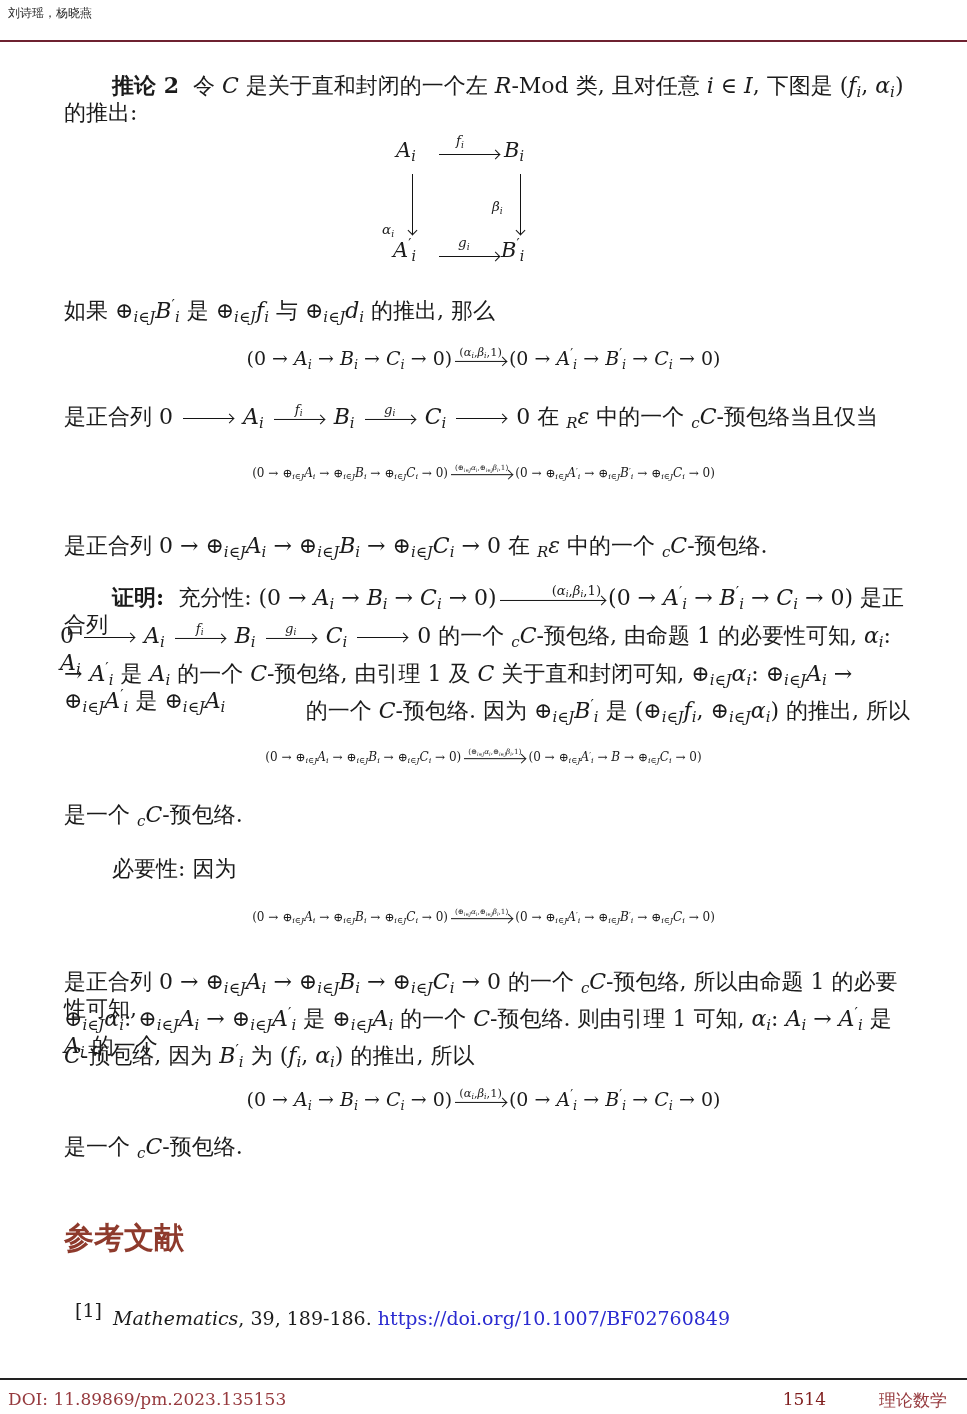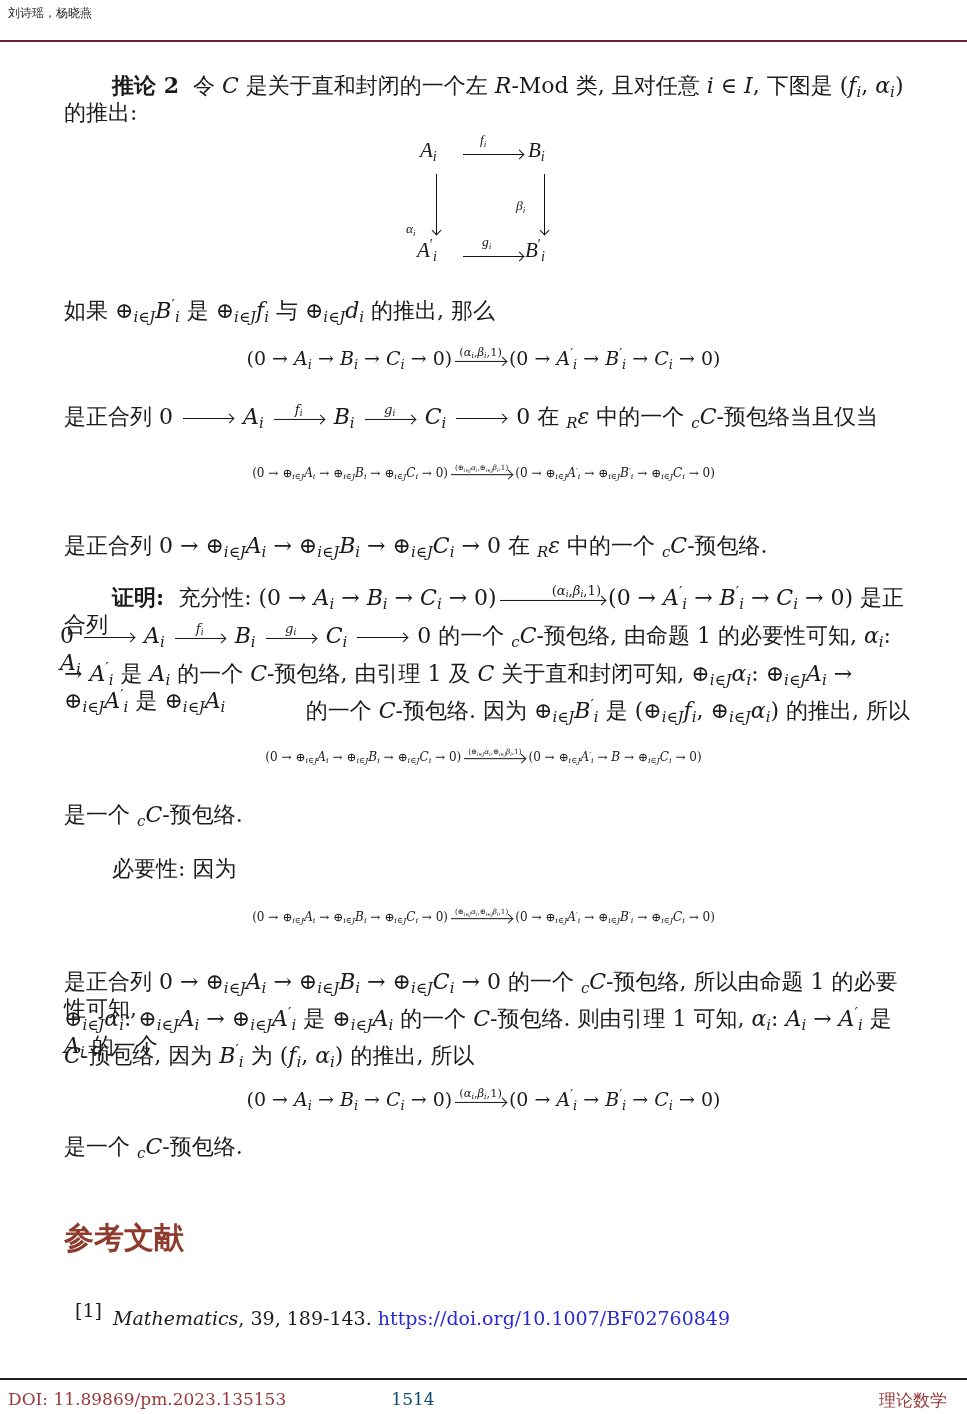--- a/index.html
+++ b/index.html
@@ -13,38 +13,38 @@
   i{font-style:italic;}
   .rm{font-style:normal;}
   sub,sup{font-size:0.68em;line-height:0;}
   sub{vertical-align:-0.28em;}
   sup{vertical-align:0.55em;}
   
   .authors{left:8px;top:5px;font-size:12px;color:#2a2a2a;}
   .rule-top{left:0;top:40px;width:967px;height:2px;background:var(--rule_maroon);}
   .rule-bottom{left:0;top:1378px;width:967px;height:2px;background:#222222;}
   .footer-doi{left:8px;top:1389px;font-size:17px;color:var(--footer_red);}
-  .footer-page{left:0;top:1389px;width:826px;text-align:center;font-size:17px;color:#0c4a6e;}
+  .footer-page{left:0;top:1389px;width:826px;text-align:right;font-size:17px;color:#7f1d1d;}
   .footer-journal{right:20px;top:1389px;font-size:17px;color:var(--footer_red);}
   
   .para{left:64px;width:846px;font-size:22px;line-height:27px;}
   .indent{text-indent:48px;}
   .bold{font-weight:700;}
   .eq{left:0;width:967px;text-align:center;font-size:19px;}
   .eq.small{font-size:12px;}
   
   .xarr{display:inline-block;vertical-align:middle;text-align:center;margin:0 3px;}
   .xarr.lab{transform:translateY(-0.32em);}
   .xlab{display:block;font-size:0.60em;line-height:1.15;white-space:nowrap;padding:0 4px 2px;}
   .xlab:empty{display:none;}
   .xline{display:block;position:relative;height:1px;background:#141414;min-width:50px;}
   .xline::after{content:"";position:absolute;right:0px;top:-2.8px;width:6px;height:6px;
     border-top:1.4px solid #141414;border-right:1.4px solid #141414;transform:rotate(45deg);}
   
-  .diagram{left:406px;top:138px;width:205px;height:152px;font-family:Liberation Serif, serif;}
+  .diagram{left:382px;top:138px;width:205px;height:152px;}
   .dnode{position:absolute;font-size:21px;white-space:nowrap;}
   .dlab{position:absolute;font-size:13.5px;white-space:nowrap;}
   .harr{position:absolute;height:1px;background:#141414;}
   .harr::after{content:"";position:absolute;right:0;top:-2.8px;width:6px;height:6px;
     border-top:1.4px solid #141414;border-right:1.4px solid #141414;transform:rotate(45deg);}
   .varr{position:absolute;width:1px;background:#141414;}
   .varr::after{content:"";position:absolute;left:-2.8px;bottom:0;width:6px;height:6px;
     border-right:1.4px solid #141414;border-bottom:1.4px solid #141414;transform:rotate(45deg);}
   
   .refs-heading{left:64px;top:1218px;font-size:30px;font-weight:700;color:var(--heading_red);
@@ -117,21 +117,21 @@
   <div class="abs para" style="top:1042px;"><i>C</i>-预包络, 因为 <i>B</i><sup>′</sup><sub><i>i</i></sub> 为 (<i>f</i><sub><i>i</i></sub>, <i>α</i><sub><i>i</i></sub>) 的推出, 所以</div>
 
   <div class="abs eq" style="top:1088px;">(0 → <i>A</i><sub><i>i</i></sub> → <i>B</i><sub><i>i</i></sub> → <i>C</i><sub><i>i</i></sub> → 0)<span class="xarr lab"><span class="xlab">(<i>α</i><sub><i>i</i></sub>,<i>β</i><sub><i>i</i></sub>,1)</span><span class="xline"></span></span>(0 → <i>A</i><sup>′</sup><sub><i>i</i></sub> → <i>B</i><sup>′</sup><sub><i>i</i></sub> → <i>C</i><sub><i>i</i></sub> → 0)</div>
 
   <div class="abs para" style="top:1133px;">是一个 <sub><i>c</i></sub><i>C</i>-预包络.</div>
 
   <div class="abs refs-heading">参考文献</div>
 
   <div class="abs ref-item">
     <span class="ref-index">[1]</span>
-    <div class="ref-line ref-line2"><span class="ref-journal">Mathematics</span><span>, </span><span class="ref-vol">39</span><span>, </span><span>189-143. </span><a class="ref-link" href="#">https://doi.org/10.1007/BF02760849</a></div>
+    <div class="ref-line ref-line2"><span class="ref-journal">Mathematics</span><span>, </span><span class="ref-vol">39</span><span>, </span><span>189-186. </span><a class="ref-link" href="#">https://doi.org/10.1007/BF02760849</a></div>
   </div>
 
   <div class="abs rule-bottom"></div>
   <div class="abs footer-doi">DOI: 11.89869/pm.2023.135153</div>
   <div class="abs footer-page">1514</div>
   <div class="abs footer-journal">理论数学</div>
 
 </div>
 
 </body></html>

